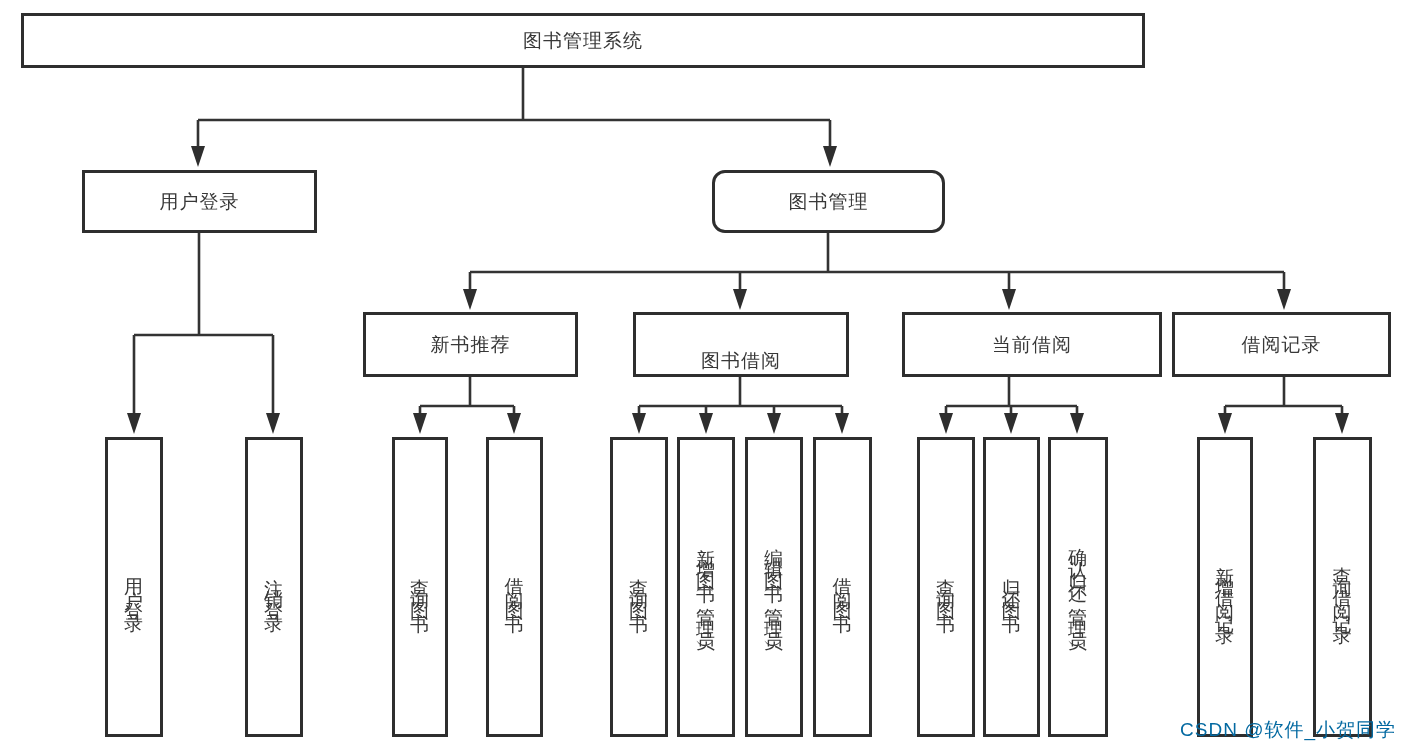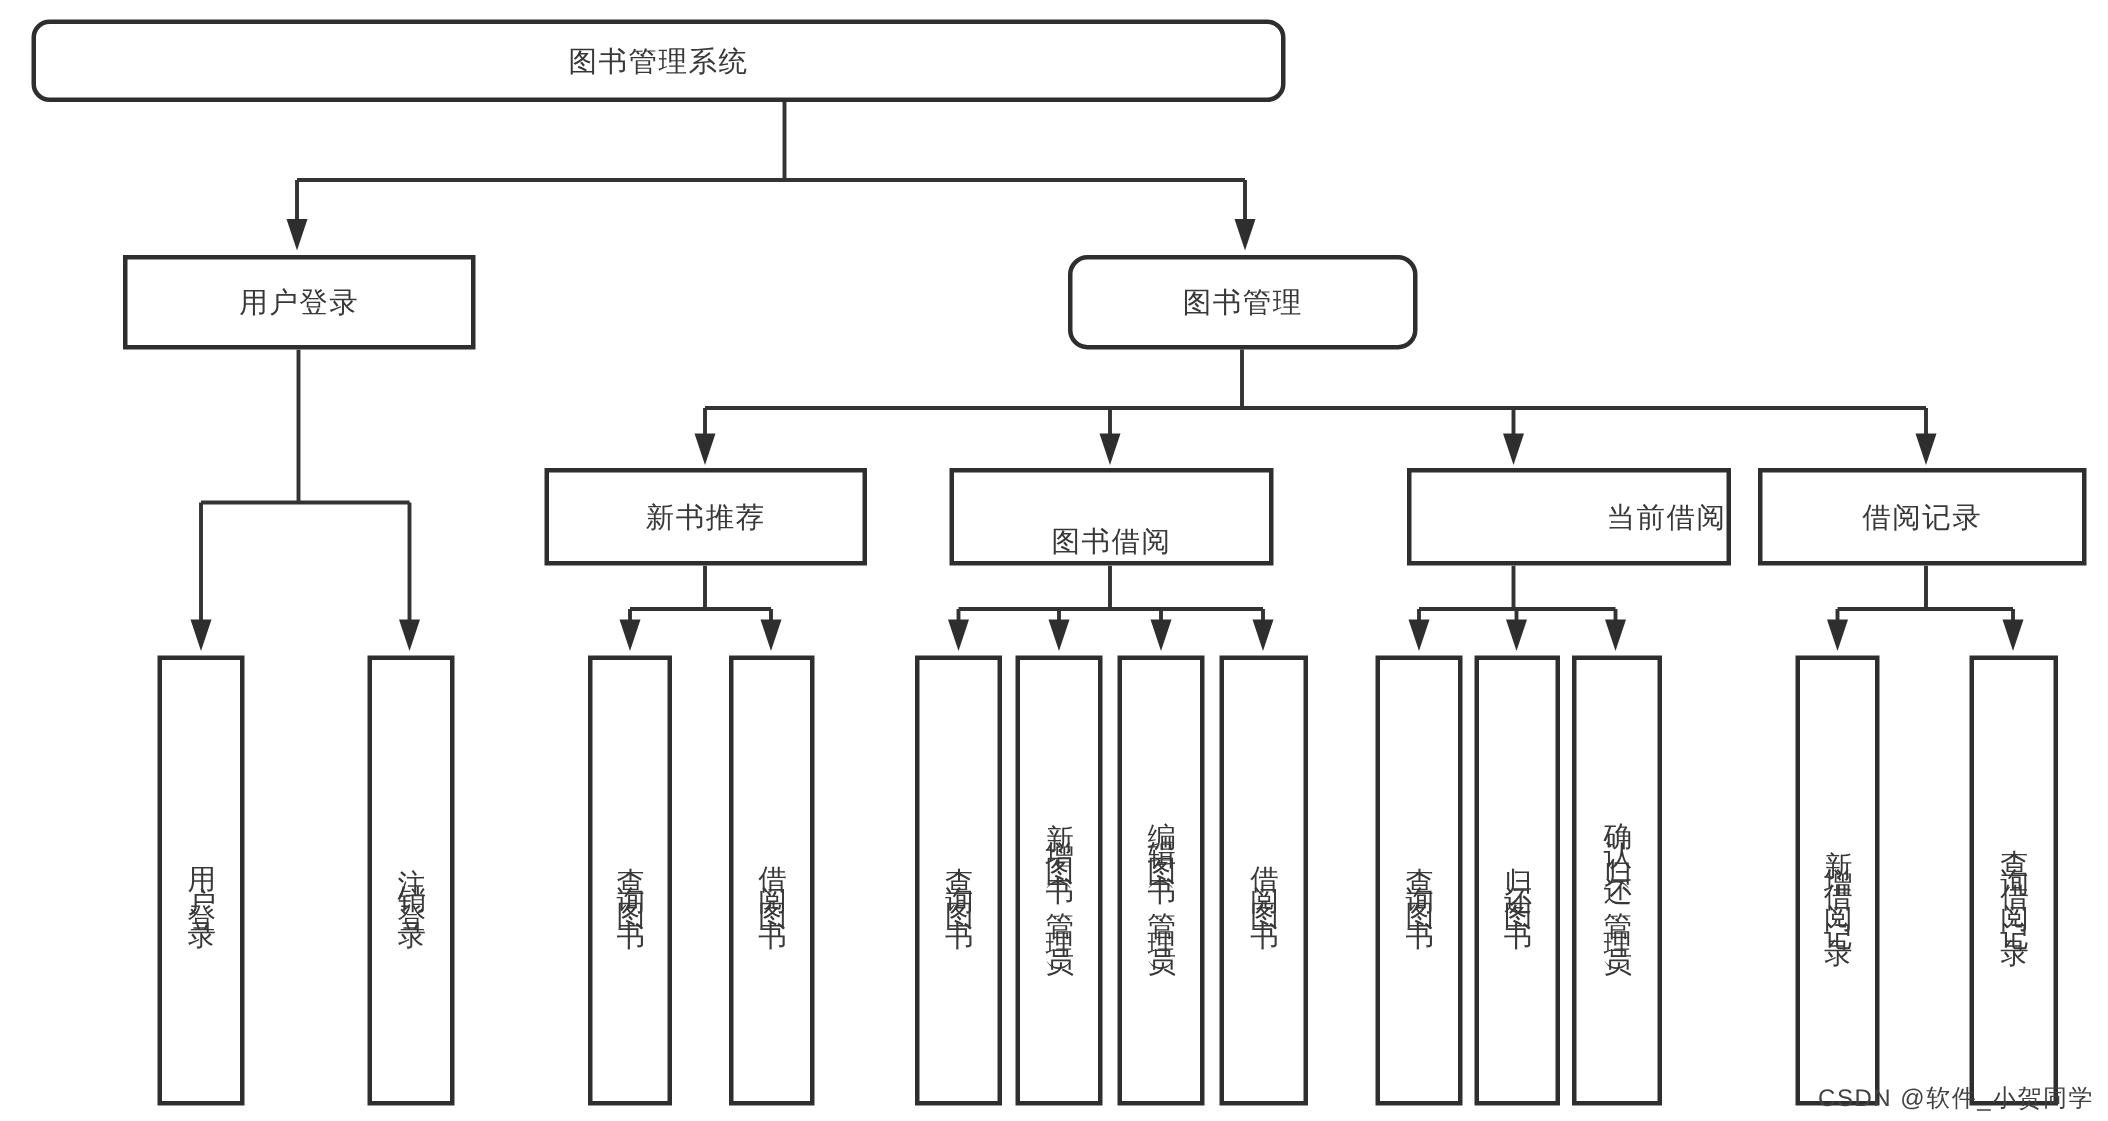--- a/index.html
+++ b/index.html
@@ -49,22 +49,22 @@
     text-orientation: mixed;
     letter-spacing: 12px;
     font-size: 19px;
     line-height: 1;
     text-align: center;
   }
   .watermark {
     position: absolute;
     right: 9px;
     bottom: 4px;
-    font-size: 16px;
-    color: #404040;
+    font-size: 19px;
+    color: #0369a1;
     letter-spacing: 1px;
     z-index: 6;
     white-space: nowrap;
   }
 </style>
 </head>
 <body>
 
 <div class="canvas">
 
@@ -97,38 +97,38 @@
     <path d="M1009,377 V406 M946,406 H1077 M946,406 V415 M1011,406 V415 M1077,406 V415"></path>
     <polygon points="939,413 953,413 946,434"></polygon>
     <polygon points="1004,413 1018,413 1011,434"></polygon>
     <polygon points="1070,413 1084,413 1077,434"></polygon>
 
     <path d="M1284,377 V406 M1225,406 H1342 M1225,406 V415 M1342,406 V415"></path>
     <polygon points="1218,413 1232,413 1225,434"></polygon>
     <polygon points="1335,413 1349,413 1342,434"></polygon>
   </svg>
 
-  <div class="box hnode" style="left:21px; top:13px; width:836px; height:55px;border-radius:12px;">
+  <div class="box hnode" style="left:21px; top:13px; width:1124px; height:55px;">
     <span>图书管理系统</span>
   </div>
 
   <div class="box hnode" style="left:82px; top:170px; width:235px;">
     <span>用户登录</span>
   </div>
   <div class="box hnode" style="left:712px; top:170px; width:233px;border-radius:13px;">
     <span>图书管理</span>
   </div>
 
   <div class="box l3node" style="left:363px; width:215px;">
     <span>新书推荐</span>
   </div>
   <div class="box l3node" style="left:633px; width:216px;align-items:flex-end;">
     <span>图书借阅</span>
   </div>
-  <div class="box l3node" style="left:938px; width:216px;justify-content:flex-end;">
+  <div class="box l3node" style="left:902px; width:260px;">
     <span>当前借阅</span>
   </div>
   <div class="box l3node" style="left:1172px; width:219px;">
     <span>借阅记录</span>
   </div>
 
   <div class="box leaf" style="left:105px; width:58px;">
     <span>用户登录</span>
   </div>
   <div class="box leaf" style="left:245px; width:58px;">

